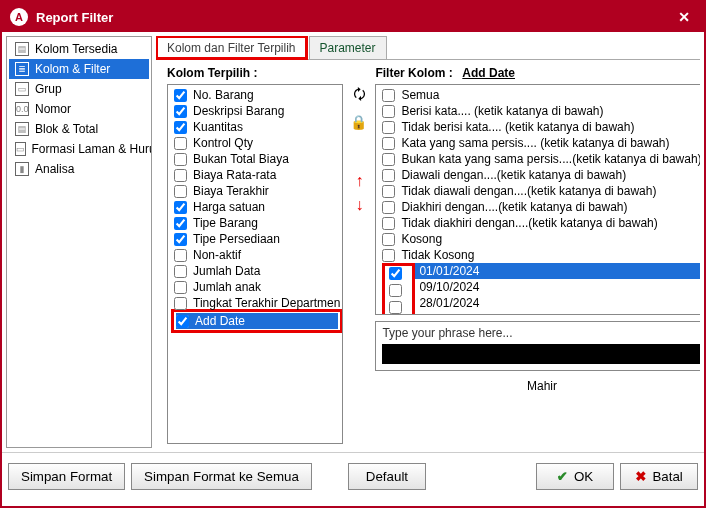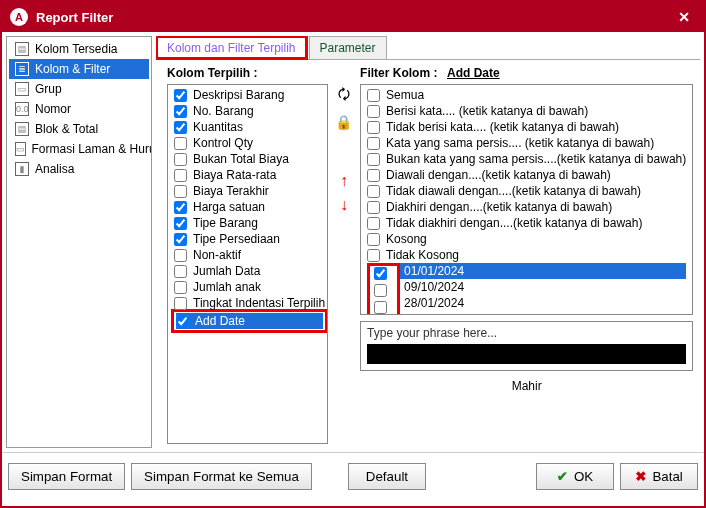--- a/index.html
+++ b/index.html
@@ -98,21 +98,21 @@
       padding: 4px 10px;
       border: 1px solid #aaa;
       border-bottom: none;
       background: #f0f0f0;
       color: #14532d;
       cursor: pointer;
       margin-right: 2px;
     }
     .tab.active {
       background: #fff;
-      color: #8b5cf6;
+      color: #404040;
     }
     .tab.highlighted {
       outline: 3px solid #e80000;
       outline-offset: -2px;
     }
 
     .panels {
       flex: 1;
       display: flex;
       gap: 6px;
@@ -302,28 +302,28 @@
       </div>
     </div>
 
     <div class="panels">
 
       <div class="left-panel">
         <div class="panel-title">Kolom Terpilih :</div>
         <div class="listbox" id="kolom-list">
             <div class="check-item">
               <input type="checkbox" checked="" style="">
+              <span>No. Barang</span>
+            </div>
+            <div class="check-item">
+              <input type="checkbox" checked="" style="">
               <span>Deskripsi Barang</span>
             </div>
             <div class="check-item">
               <input type="checkbox" checked="" style="">
-              <span>No. Barang</span>
-            </div>
-            <div class="check-item">
-              <input type="checkbox" checked="" style="">
               <span>Kuantitas</span>
             </div>
             <div class="check-item">
               <input type="checkbox" style="">
               <span>Kontrol Qty</span>
             </div>
             <div class="check-item">
               <input type="checkbox" style="">
               <span>Bukan Total Biaya</span>
             </div>
@@ -354,21 +354,21 @@
             <div class="check-item">
               <input type="checkbox" style="">
               <span>Jumlah Data</span>
             </div>
             <div class="check-item">
               <input type="checkbox" style="">
               <span>Jumlah anak</span>
             </div>
             <div class="check-item">
               <input type="checkbox" style="">
-              <span>Tingkat Indentasi Terpilih</span>
+              <span>Tingkat Terakhir Departmen</span>
             </div>
             <div class="red-box">
               <div class="check-item selected">
                 <input type="checkbox" checked="" style="">
                 <span>Add Date</span>
               </div>
             </div>
           </div>
       </div>
 

